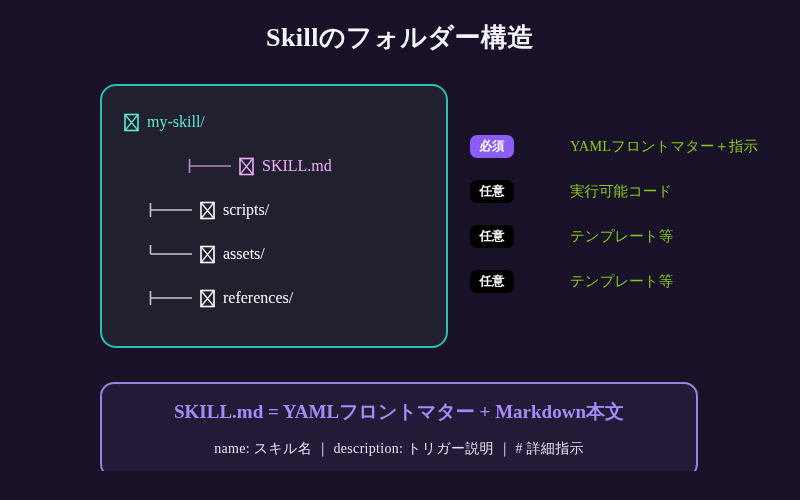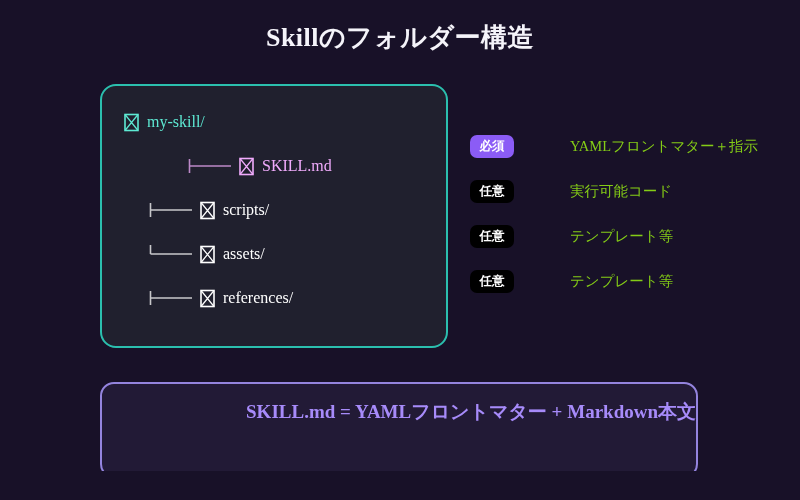--- a/index.html
+++ b/index.html
@@ -37,21 +37,21 @@
     min-width:44px;height:23px;box-sizing:border-box;border-radius:7px;
     font-size:12.5px;font-weight:bold;color:#ffffff;padding:0 9px;
   }
   .badge-required{background:#8b5cf6;}
   .badge-optional{background:#000000;text-align:center;}
   .legend-text{margin-left:13px;font-size:14.5px;color:#84cc16;white-space:nowrap;}
   
   .footer-box{
     position:absolute;left:100px;top:382px;width:598px;height:96px;
     box-sizing:border-box;border:2px solid #9484de;border-radius:14px;
-    background:#221a36;text-align:right;
+    background:#221a36;text-align:center;
   }
   .footer-title{
     margin-top:15px;font-size:19px;font-weight:bold;color:#a78bfa;white-space:nowrap;
   }
   .footer-subtitle{
     margin-top:15px;font-size:14px;color:#e4e2ef;white-space:nowrap;letter-spacing:.3px;
   }
   svg{display:block;}
 </style>
 </head>
@@ -136,15 +136,16 @@
 
     <div class="legend-row">
       <span class="badge badge-optional">任意</span>
       <span class="legend-text">テンプレート等</span>
     </div>
 
   </div>
 
   <div class="footer-box">
     <div class="footer-title">SKILL.md = YAMLフロントマター + Markdown本文</div>
+    <div class="footer-subtitle">name: スキル名 ｜ description: トリガー説明 ｜ # 詳細指示</div>
   </div>
 
 </div>
 
 </body></html>

